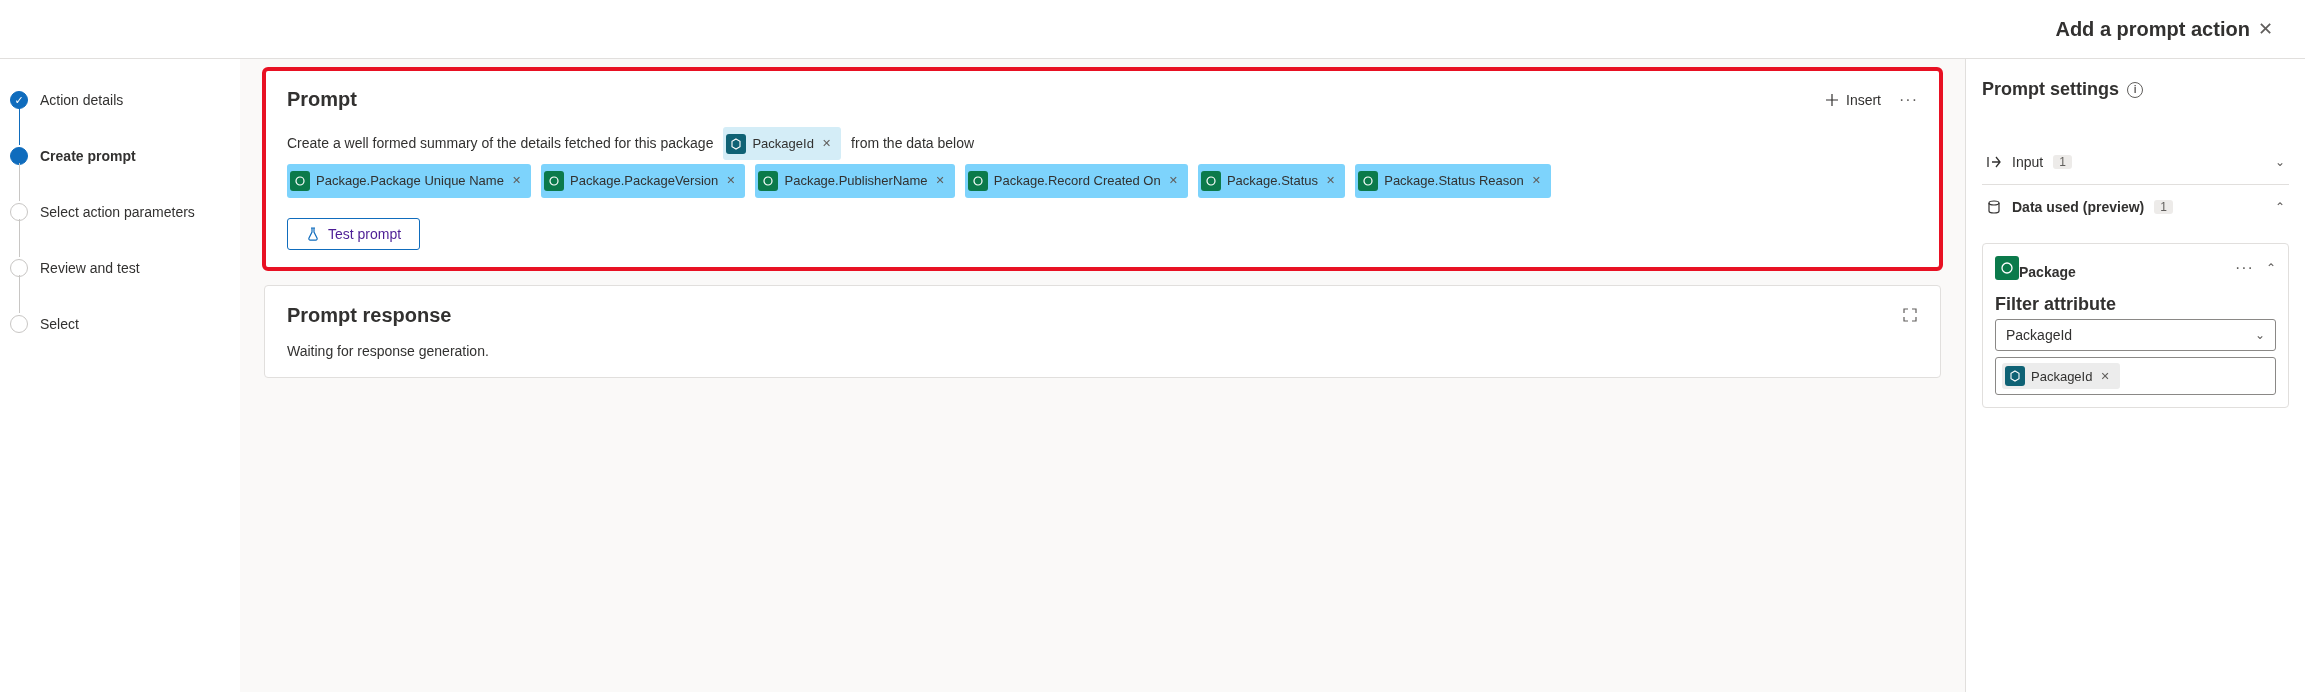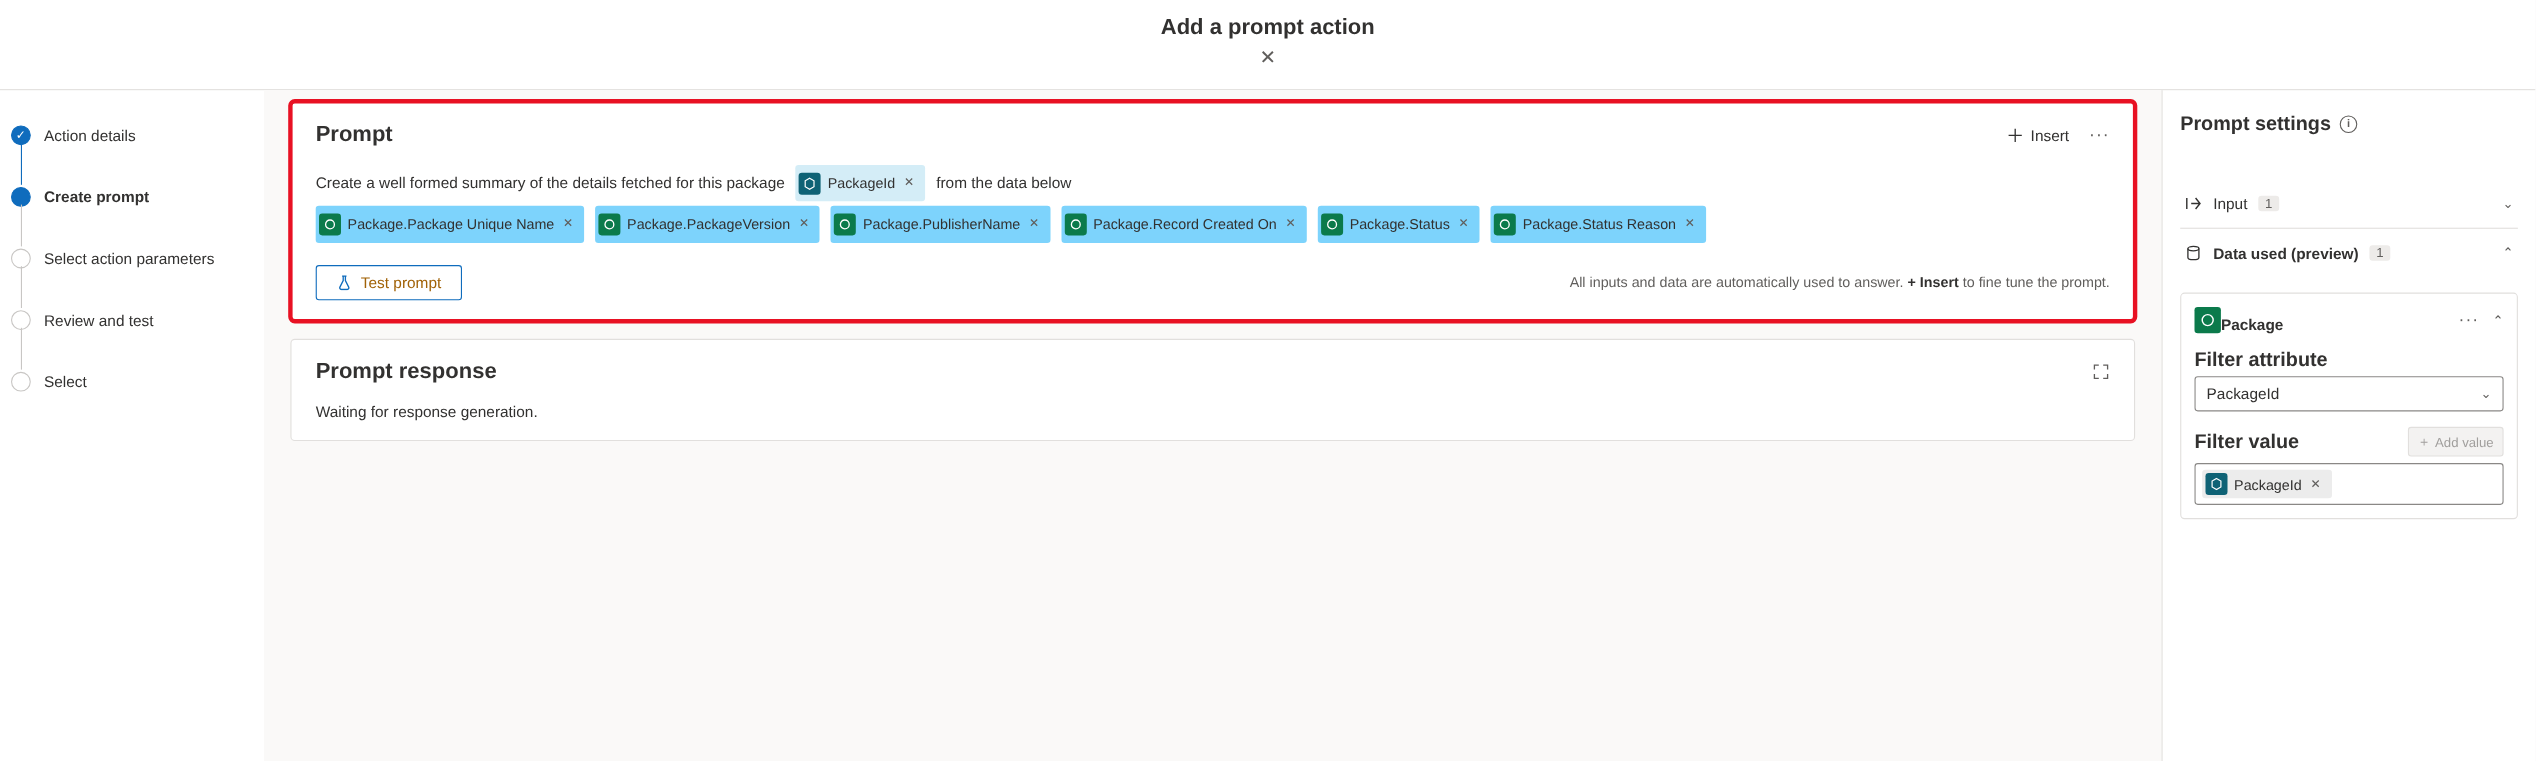--- a/index.html
+++ b/index.html
@@ -1,18 +1,18 @@
 <!DOCTYPE html>
 <html><head>
 <meta charset="utf-8">
 <style>
   * { box-sizing: border-box; margin: 0; padding: 0; }
   body { font-family: "Segoe UI", -apple-system, BlinkMacSystemFont, sans-serif; color: #323130; background: #fff; font-size: 14px; }
 
-  .header { display: flex; align-items: center; justify-content: flex-start; padding: 14px 24px; border-bottom: 1px solid #e1dfdd; flex-direction: column; }
+  .header { display: flex; align-items: center; justify-content: flex-end; padding: 14px 24px; border-bottom: 1px solid #e1dfdd; }
   .header h1 { font-size: 20px; font-weight: 600; }
   .close-x { font-size: 18px; color: #605e5c; cursor: pointer; padding: 4px 8px; }
 
   .body { display: flex; height: calc(692px - 52px); }
 
   
   .stepper { width: 240px; padding: 26px 10px 0 10px; }
   .step { display: flex; align-items: center; gap: 12px; padding: 6px 0; position: relative; }
   .step-line { position: absolute; left: 9px; top: 22px; width: 1px; height: 38px; background: #c8c6c4; }
   .step-line.done { background: #0f6cbd; }
@@ -38,21 +38,21 @@
   .prompt-line { display: flex; flex-wrap: wrap; gap: 6px 10px; align-items: center; line-height: 2.1; }
   .prompt-text { font-size: 14px; }
   .chip { display: inline-flex; align-items: center; gap: 6px; padding: 3px 8px 3px 3px; border-radius: 3px; font-size: 13px; background: #7dd3fc; color: #323130; }
   .chip .icon-box { width: 20px; height: 20px; display: inline-flex; align-items: center; justify-content: center; border-radius: 3px; background: #0b7a4b; color: #fff; }
   .chip.input-chip { background: #d4edf7; }
   .chip.input-chip .icon-box { background: #0f6275; }
   .chip.filter-chip { background: #ececec; }
   .chip .x { color: #605e5c; cursor: pointer; font-size: 11px; padding: 0 2px; }
 
   .test-row { display: flex; align-items: center; justify-content: space-between; margin-top: 20px; }
-  .test-btn { display: inline-flex; align-items: center; gap: 8px; border: 1px solid #0f6cbd; color: #a16207; background: #fff; padding: 7px 18px; border-radius: 3px; font-size: 14px; cursor: pointer; }
+  .test-btn { display: inline-flex; align-items: center; gap: 8px; border: 1px solid #0f6cbd; color: #4c1d95; background: #fff; padding: 7px 18px; border-radius: 3px; font-size: 14px; cursor: pointer; }
   .hint { font-size: 13px; color: #605e5c; }
   .hint b { font-weight: 600; color: #323130; }
 
   
   .right { width: 340px; border-left: 1px solid #e1dfdd; padding: 20px 16px; overflow-y: auto; }
   .right-title { display: flex; align-items: center; gap: 8px; font-size: 18px; font-weight: 600; margin-bottom: 40px; }
   .info-circle { width: 16px; height: 16px; border: 1px solid #605e5c; border-radius: 50%; display: inline-flex; align-items: center; justify-content: center; font-size: 10px; color: #605e5c; }
 
   .accordion { border-bottom: 1px solid #e1dfdd; padding: 14px 4px; display: flex; align-items: center; justify-content: space-between; cursor: pointer; }
   .acc-left { display: flex; align-items: center; gap: 10px; }
@@ -196,23 +196,20 @@
           </span>
       </div>
 
       <div class="test-row">
         <button class="test-btn">
           <svg width="14" height="14" viewBox="0 0 14 14">
               <path d="M5 1h4M6 1v4l-3 6a1.5 1.5 0 001.3 2.2h5.4A1.5 1.5 0 0011 11L8 5V1" fill="none" stroke="#0f6cbd" stroke-width="1.2"></path>
             </svg>
           <span>Test prompt</span>
         </button>
-        <span class="hint">
-          <span>All inputs and data are automatically used to answer. </span><b>+ Insert</b><span> to fine tune the prompt.</span>
-        </span>
       </div>
     </div>
 
     <div class="card">
       <div class="card-head">
         <span class="card-title">Prompt response</span>
         <span class="expand-icon">
           <svg width="16" height="16" viewBox="0 0 16 16">
               <path d="M2 6V2h4M14 10v4h-4M10 2h4v4M6 14H2v-4" fill="none" stroke="#605e5c" stroke-width="1.2"></path>
             </svg>
@@ -266,27 +263,20 @@
           <span class="chev">⌃</span>
         </div>
       </div>
 
       <div class="field-label">Filter attribute</div>
       <div class="select-box">
         <span>PackageId</span>
         <span class="chev">⌄</span>
       </div>
 
-      <div class="fv-row">
-        <span class="field-label" style="margin:0;">Filter value</span>
-        <span class="add-value-btn">
-          <span>＋</span>
-          <span>Add value</span>
-        </span>
-      </div>
       <div class="value-box">
         <span class="chip filter-chip">
           <span class="icon-box" style="background:#0f6275;">
             <svg width="12" height="12" viewBox="0 0 12 12">
                 <path d="M6 1l4 2.3v5.4L6 11 2 8.7V3.3z" fill="none" stroke="#fff" stroke-width="1.1"></path>
               </svg>
           </span>
           <span>PackageId</span>
           <span class="x">✕</span>
         </span>

